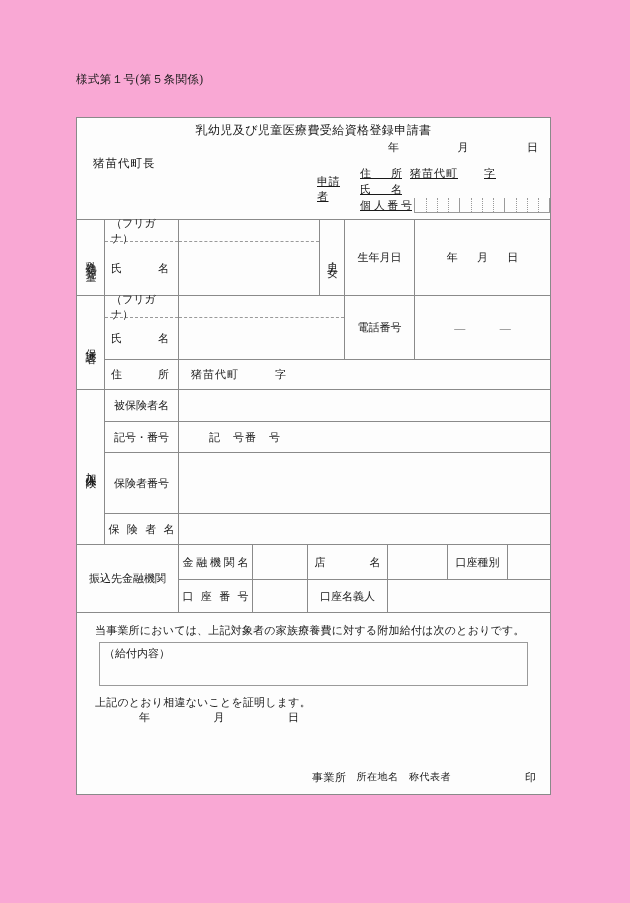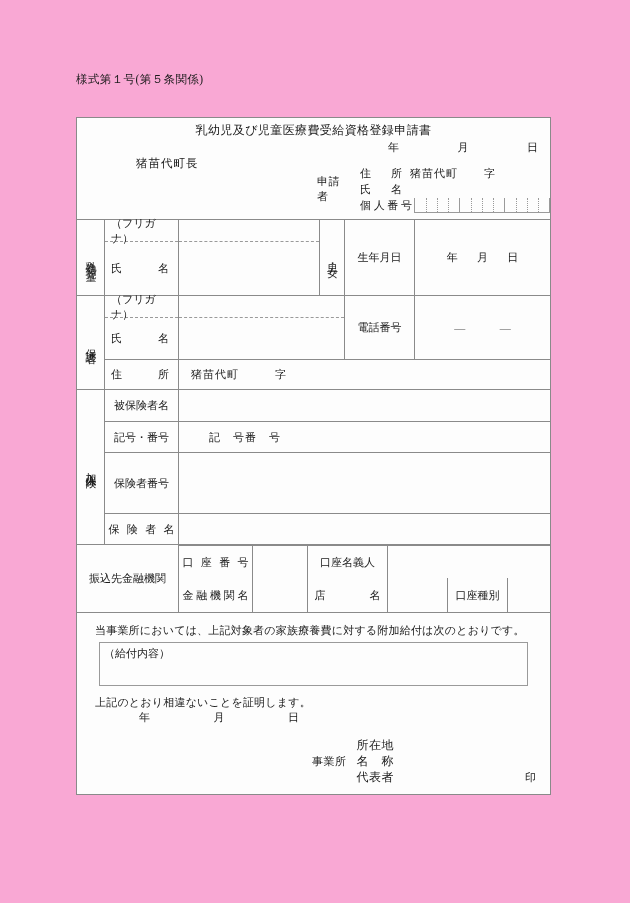--- a/index.html
+++ b/index.html
@@ -103,28 +103,28 @@
     width: 150px;
     display: flex;
     justify-content: space-between;
   }
   .mayor {
     position: absolute;
     top: 38px;
     left: 16px;
     font-size: 11.5px;
     letter-spacing: 1px;
-    margin-left: 43px;
   }
   .applicant {
     position: absolute;
     top: 47px;
     left: 240px;
     display: flex;
     align-items: center;
+    text-decoration: underline;
   }
   .applicant-label {
     font-size: 11px;
     letter-spacing: 0.5px;
     margin-right: 9px;
   }
   .applicant-rows {
     display: flex;
     flex-direction: column;
   }
@@ -238,21 +238,21 @@
     box-sizing: content-box;
   }
   .office-block {
     display: flex;
     align-items: center;
     position: absolute;
     left: 235px;
     bottom: 8px;
   }
   .office-label { font-size: 11px; margin-right: 10px; letter-spacing: 0.5px; }
-  .office-rows { display: flex; flex-direction: column; font-size: 12px; }
+  .office-rows { display: flex; flex-direction: row; font-size: 10px; }
   .office-rows div { height: 16px; line-height: 16px; letter-spacing: 0.5px; }
   .seal {
     position: absolute;
     right: 14px;
     bottom: 8px;
     font-size: 11px;
   }
   .cert-wrap { position: relative; height: 180px; }
 </style>
 </head>
@@ -416,39 +416,39 @@
           <div class="cell bl" style="flex:1"></div>
         </div>
 
       </div>
     </div>
 
     <div class="row bt" style="height:68px">
       <div class="cell center" style="width:101px">振込先金融機関</div>
 
       <div style="flex:1; display:flex; flex-direction:column;">
+        <div class="row" style="height:34px">
+          <div class="cell bl center" style="width:74px">
+            <span class="spread spread-w66">金融機関名</span>
+          </div>
+          <div class="cell bl" style="width:55px"></div>
+          <div class="cell bl center" style="width:80px">
+            <span class="spread spread-w66">店　　名</span>
+          </div>
+          <div class="cell bl" style="width:60px"></div>
+          <div class="cell bl center" style="width:60px">口座種別</div>
+          <div class="cell bl" style="flex:1"></div>
+        </div>
+
         <div class="row bt" style="flex:1">
           <div class="cell bl center" style="width:74px">
             <span class="spread spread-w66">口座番号</span>
           </div>
           <div class="cell bl" style="width:55px"></div>
           <div class="cell bl center" style="width:80px">口座名義人</div>
-          <div class="cell bl" style="flex:1"></div>
-        </div>
-
-        <div class="row" style="height:34px">
-          <div class="cell bl center" style="width:74px">
-            <span class="spread spread-w66">金融機関名</span>
-          </div>
-          <div class="cell bl" style="width:55px"></div>
-          <div class="cell bl center" style="width:80px">
-            <span class="spread spread-w66">店　　名</span>
-          </div>
-          <div class="cell bl" style="width:60px"></div>
-          <div class="cell bl center" style="width:60px">口座種別</div>
           <div class="cell bl" style="flex:1"></div>
         </div>
       </div>
     </div>
 
     <div class="bt cert-wrap">
       <div class="cert-sentence">当事業所においては、上記対象者の家族療養費に対する附加給付は次のとおりです。</div>
       <div class="cert-box">
         <span>（給付内容）</span>
       </div>

